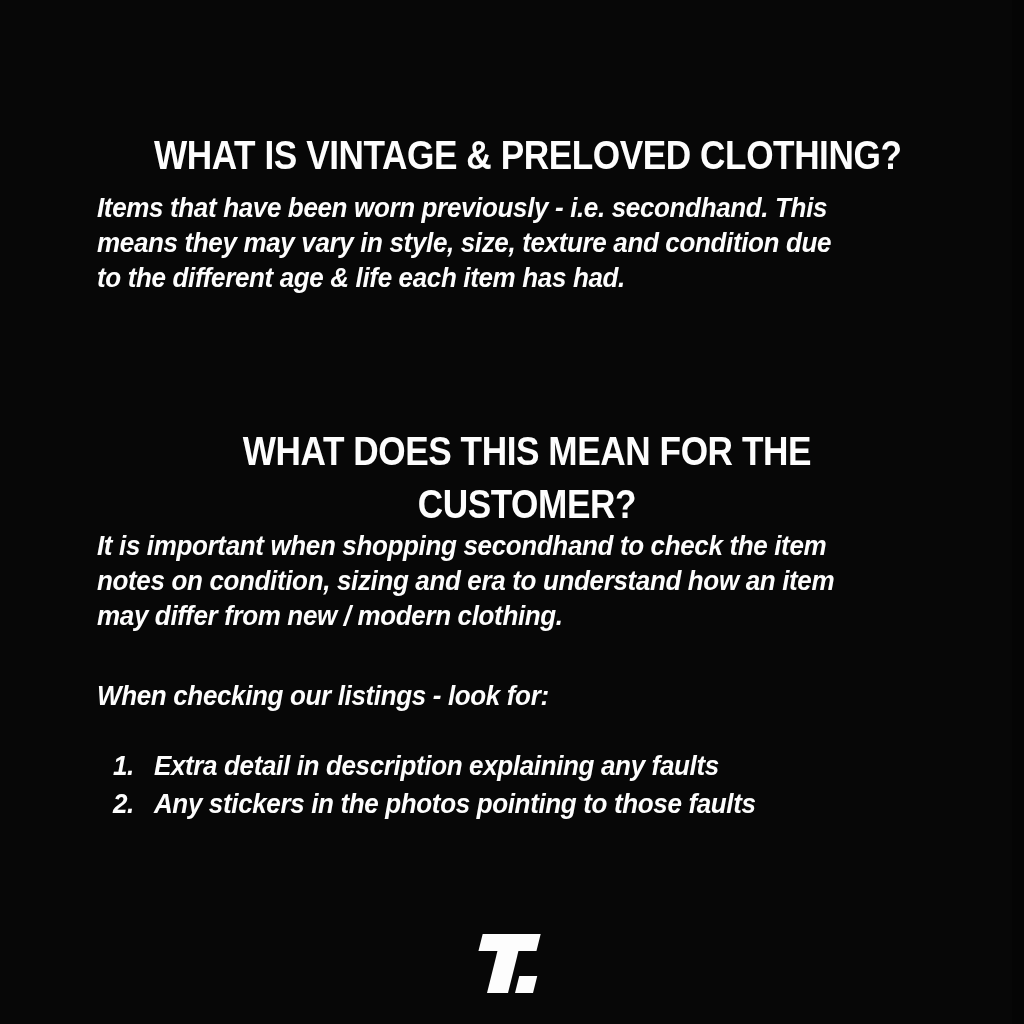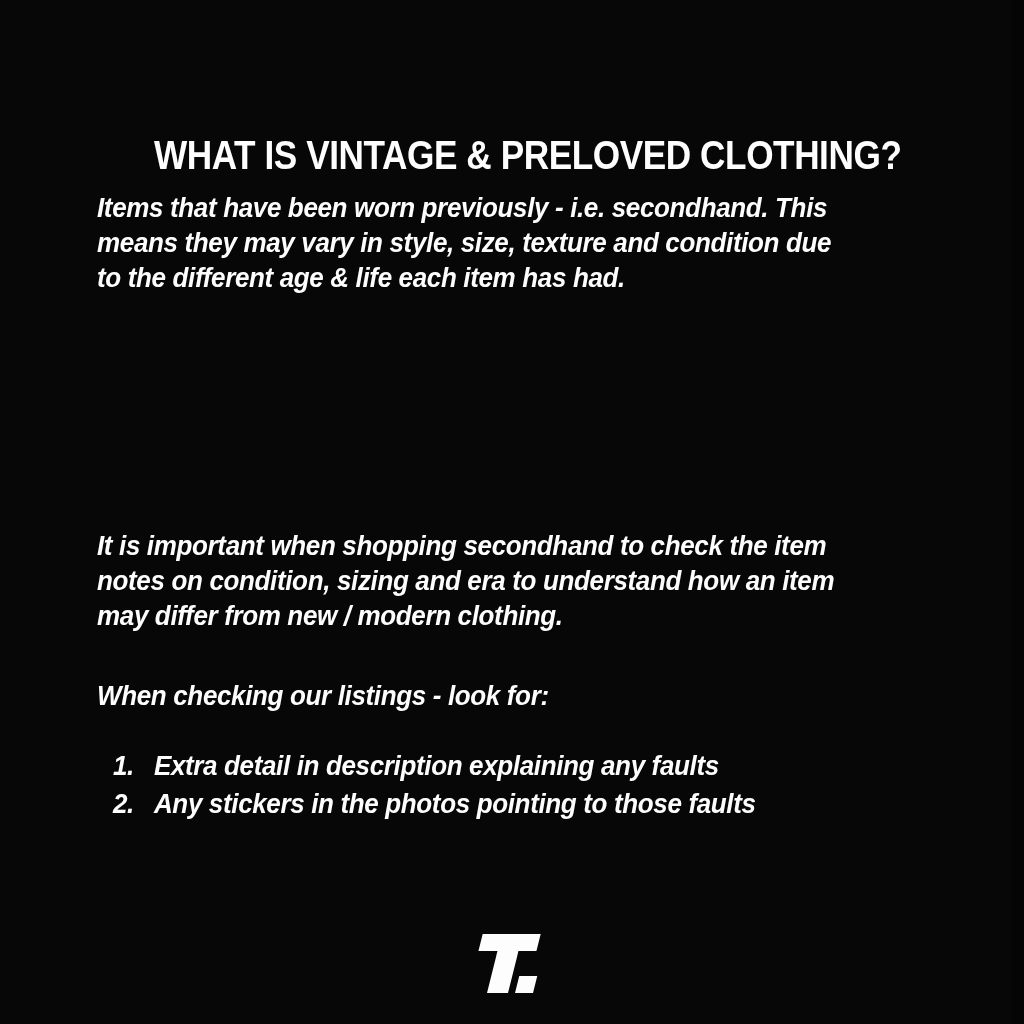--- a/index.html
+++ b/index.html
@@ -121,20 +121,24 @@
 <div class="canvas">
 
   <div class="heading heading-1">
     <span>WHAT IS VINTAGE &amp; PRELOVED CLOTHING?</span>
   </div>
 
   <div class="body-text para-intro">Items that have been worn previously - i.e. secondhand. This
 means they may vary in style, size, texture and condition due
 to the different age &amp; life each item has had.</div>
 
+  <div class="heading heading-2">
+    <span>WHAT DOES THIS MEAN FOR THE
+CUSTOMER?</span>
+  </div>
 
   <div class="body-text para-advice">It is important when shopping secondhand to check the item
 notes on condition, sizing and era to understand how an item
 may differ from new / modern clothing.</div>
 
   <div class="body-text para-listings">When checking our listings - look for:</div>
 
   <div class="checklist">
     <div class="checklist-row">
       <span class="checklist-number">1.</span>

